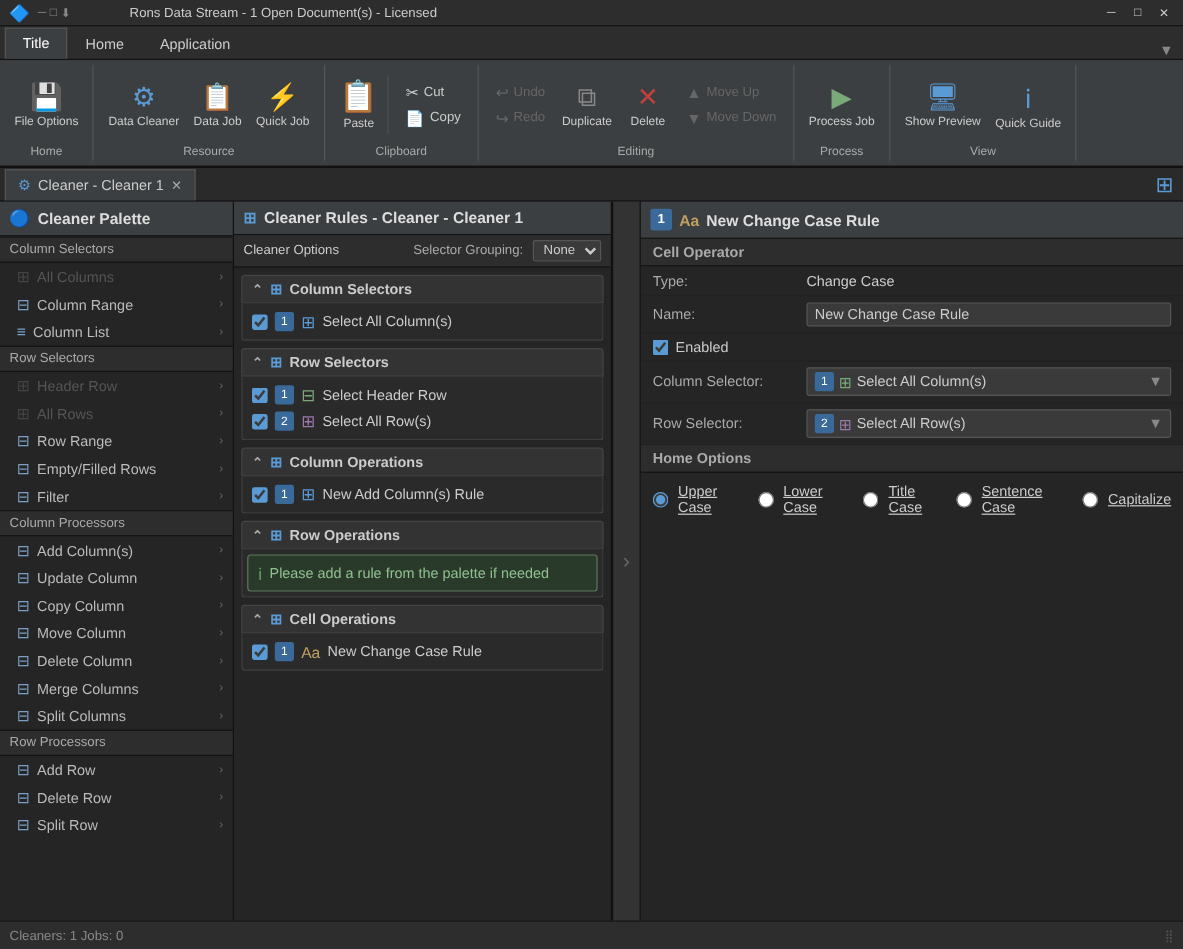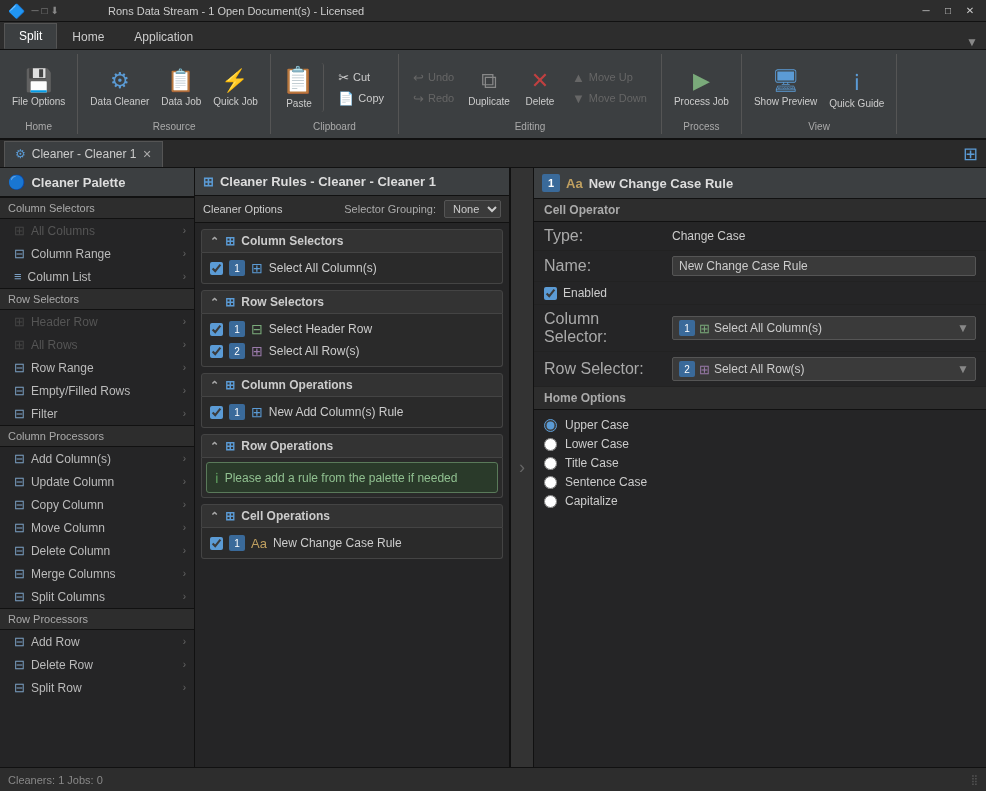--- a/index.html
+++ b/index.html
@@ -370,21 +370,21 @@
       display: flex;
       align-items: center;
       padding: 5px 10px;
       border-bottom: 1px solid #222;
       gap: 8px;
     }
     .props-label {
       color: #aaa;
       width: 120px;
       flex-shrink: 0;
-      font-size: 16px;
+      font-size: 12px;
     }
     .props-value {
       color: #ccc;
       flex: 1;
       font-size: 12px;
     }
     .props-input {
       background: #3a3a3a;
       border: 1px solid #555;
       color: #ccc;
@@ -410,23 +410,24 @@
       display: flex;
       align-items: center;
       gap: 6px;
       padding: 4px 10px;
       border-bottom: 1px solid #222;
     }
     .props-checkbox-row input[type=checkbox] { accent-color: #5b9bd5; }
     .props-checkbox-row label { font-size: 12px; color: #ccc; }
     .radio-group {
       display: flex;
-      flex-direction: column;
+      flex-direction: row;
       gap: 5px;
       padding: 8px 10px;
+      text-decoration: underline;
     }
     .radio-item {
       display: flex;
       align-items: center;
       gap: 8px;
       font-size: 12px;
       color: #ccc;
     }
     .radio-item input[type=radio] { accent-color: #5b9bd5; }
 
@@ -487,21 +488,21 @@
   </div>
   <span class="title-bar-text">Rons Data Stream - 1 Open Document(s) - Licensed</span>
   <div class="title-bar-icons">
     <div class="title-bar-icon minimize">─</div>
     <div class="title-bar-icon maximize">□</div>
     <div class="title-bar-icon close">✕</div>
   </div>
 </div>
 
 <div class="ribbon-tabs">
-  <div class="ribbon-tab active">Split</div>
+  <div class="ribbon-tab active">Title</div>
   <div class="ribbon-tab">Home</div>
   <div class="ribbon-tab">Application</div>
   <div style="flex:1;"></div>
   <span style="color:#888;font-size:12px;padding-right:8px;cursor:pointer;">▼</span>
 </div>
 
 <div class="ribbon">
 
   <div class="ribbon-group">
     <div class="ribbon-group-items">

